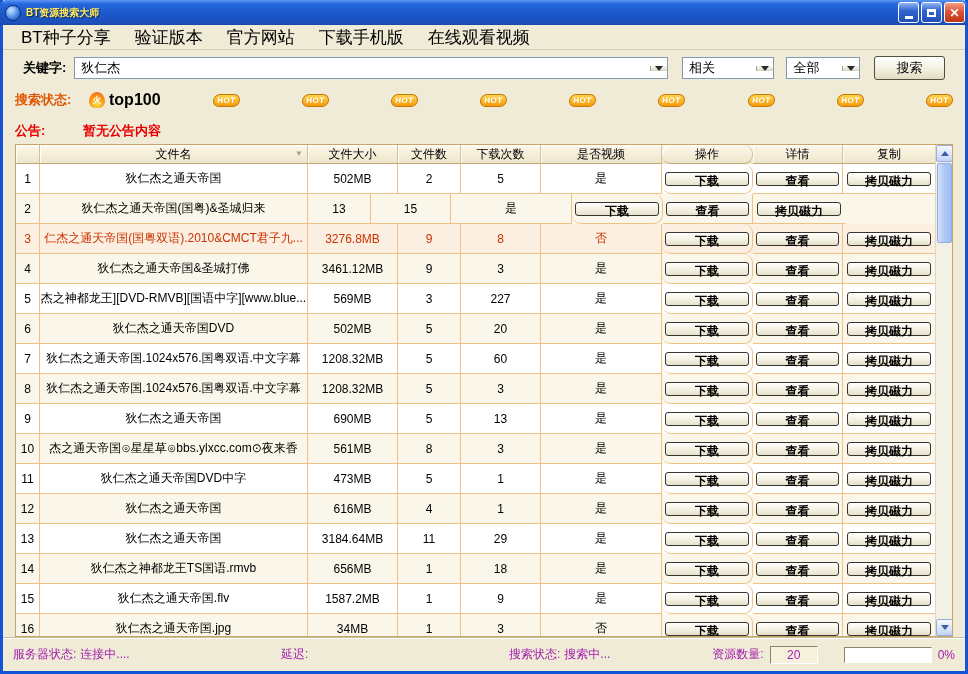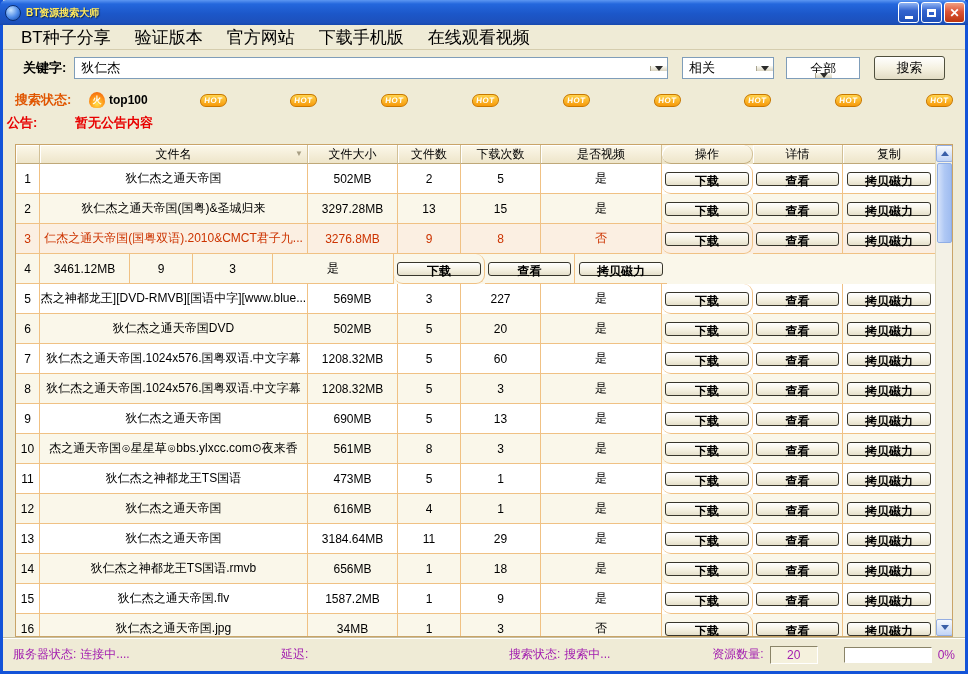--- a/index.html
+++ b/index.html
@@ -58,50 +58,50 @@
     display: flex; align-items: center;
   }
   .combo-text { flex: 1; font-size: 13px; padding: 2px 6px; white-space: nowrap; overflow: hidden; }
   .combo-btn {
     width: 17px; background: linear-gradient(180deg,#FBFAF4 0%,#DAD5C1 100%);
     border-left: 1px solid #A9A490; display: flex; align-items: center; justify-content: center;
   }
   .arrow-down { width: 0; height: 0; border-left: 4px solid transparent; border-right: 4px solid transparent; border-top: 5px solid #2B2B2B; }
   .keyword-combo { width: 604px; margin-right: 14px; }
   .rel-combo { width: 94px; margin-right: 12px; }
-  .cat-combo { width: 75px; margin-right: 14px; flex-direction: column; }
+  .cat-combo { width: 75px; margin-right: 14px; }
   .xp-button {
     width: 72px; height: 24px; border: 1px solid #50503E; border-radius: 3px;
     background: linear-gradient(180deg,#FFFFFF 0%,#F4F0DF 55%,#E2DCC4 100%);
     font-family: "Liberation Sans", sans-serif; font-size: 13px; color: #000;
     box-shadow: inset 0 1px 0 #fff;
   }
   
   .hot-row { height: 28px; flex: 0 0 28px; display: flex; align-items: center; padding: 0 12px; }
   .lbl-hot { color: #E05500; width: 74px; }
   .top100 { display: flex; align-items: center; gap: 4px; }
   .fire-icon {
     width: 16px; height: 16px;
     background: radial-gradient(circle at 50% 75%, #FFE14A 0%, #FF9C1B 45%, #F0560A 100%);
     border-radius: 50% 50% 46% 46% / 62% 62% 40% 40%;
     color: #fff; font-size: 9px; font-weight: bold;
     display: flex; align-items: center; justify-content: center;
   }
-  .top100-text { font-size: 12px; font-weight: bold; color: #000; }
+  .top100-text { font-size: 16px; font-weight: bold; color: #000; }
   .hot-badges { flex: 1; display: flex; justify-content: space-between; align-items: center; margin-left: 52px; }
   .hot-badge {
     min-width: 27px; height: 13px; padding: 0 3px;
     background: linear-gradient(180deg,#FFD44E 0%,#F79A0A 100%);
     border: 1px solid #C87800; border-radius: 8px;
     color: #fff; font-size: 8px; font-weight: bold; letter-spacing: .5px;
     display: flex; align-items: center; justify-content: center;
     transform: skewX(-6deg);
   }
   
-  .notice-row { height: 26px; flex: 0 0 26px; display: flex; align-items: flex-start; padding: 0 4px; }
+  .notice-row { height: 26px; flex: 0 0 26px; display: flex; align-items: flex-end; padding: 0 12px; }
   .lbl-notice { color: #E80000; width: 68px; }
   .notice-text { color: #E80000; font-size: 13px; font-weight: bold; }
   
   .table-wrap {
     margin: 4px 12px 0 12px; height: 493px; flex: 0 0 493px;
     border: 1px solid #C9A468; background: #fff;
     display: flex; overflow: hidden;
   }
   .table-main { width: 919px; flex: 0 0 919px; overflow: hidden; }
   .thead { display: flex; height: 19px; font-size: 12px; background: linear-gradient(180deg,#FCF8EA 0%,#EDE4C8 100%); }
@@ -281,21 +281,20 @@
     <div class="cell c-detail">
       <button class="tbtn">查看</button>
     </div>
     <div class="cell c-copy">
       <button class="tbtn">拷贝磁力</button>
     </div>
   </div>
           <div class="trow">
     <div class="cell c-num">2</div>
     <div class="cell c-name">狄仁杰之通天帝国(国粤)&amp;圣城归来</div>
-    <div class="cell c-size">3297.28MB</div>
     <div class="cell c-files">13</div>
     <div class="cell c-dl">15</div>
     <div class="cell c-video">是</div>
     <div class="cell c-action">
       <button class="tbtn">下载</button>
     </div>
     <div class="cell c-detail">
       <button class="tbtn">查看</button>
     </div>
     <div class="cell c-copy">
@@ -314,20 +313,21 @@
     </div>
     <div class="cell c-detail">
       <button class="tbtn">查看</button>
     </div>
     <div class="cell c-copy">
       <button class="tbtn">拷贝磁力</button>
     </div>
   </div>
           <div class="trow">
     <div class="cell c-num">4</div>
+    <div class="cell c-name">狄仁杰之通天帝国&amp;圣城打佛</div>
     <div class="cell c-size">3461.12MB</div>
     <div class="cell c-files">9</div>
     <div class="cell c-dl">3</div>
     <div class="cell c-video">是</div>
     <div class="cell c-action">
       <button class="tbtn">下载</button>
     </div>
     <div class="cell c-detail">
       <button class="tbtn">查看</button>
     </div>
@@ -432,21 +432,21 @@
     </div>
     <div class="cell c-detail">
       <button class="tbtn">查看</button>
     </div>
     <div class="cell c-copy">
       <button class="tbtn">拷贝磁力</button>
     </div>
   </div>
           <div class="trow">
     <div class="cell c-num">11</div>
-    <div class="cell c-name">狄仁杰之神都龙王TS国语</div>
+    <div class="cell c-name">狄仁杰之通天帝国DVD中字</div>
     <div class="cell c-size">473MB</div>
     <div class="cell c-files">5</div>
     <div class="cell c-dl">1</div>
     <div class="cell c-video">是</div>
     <div class="cell c-action">
       <button class="tbtn">下载</button>
     </div>
     <div class="cell c-detail">
       <button class="tbtn">查看</button>
     </div>

